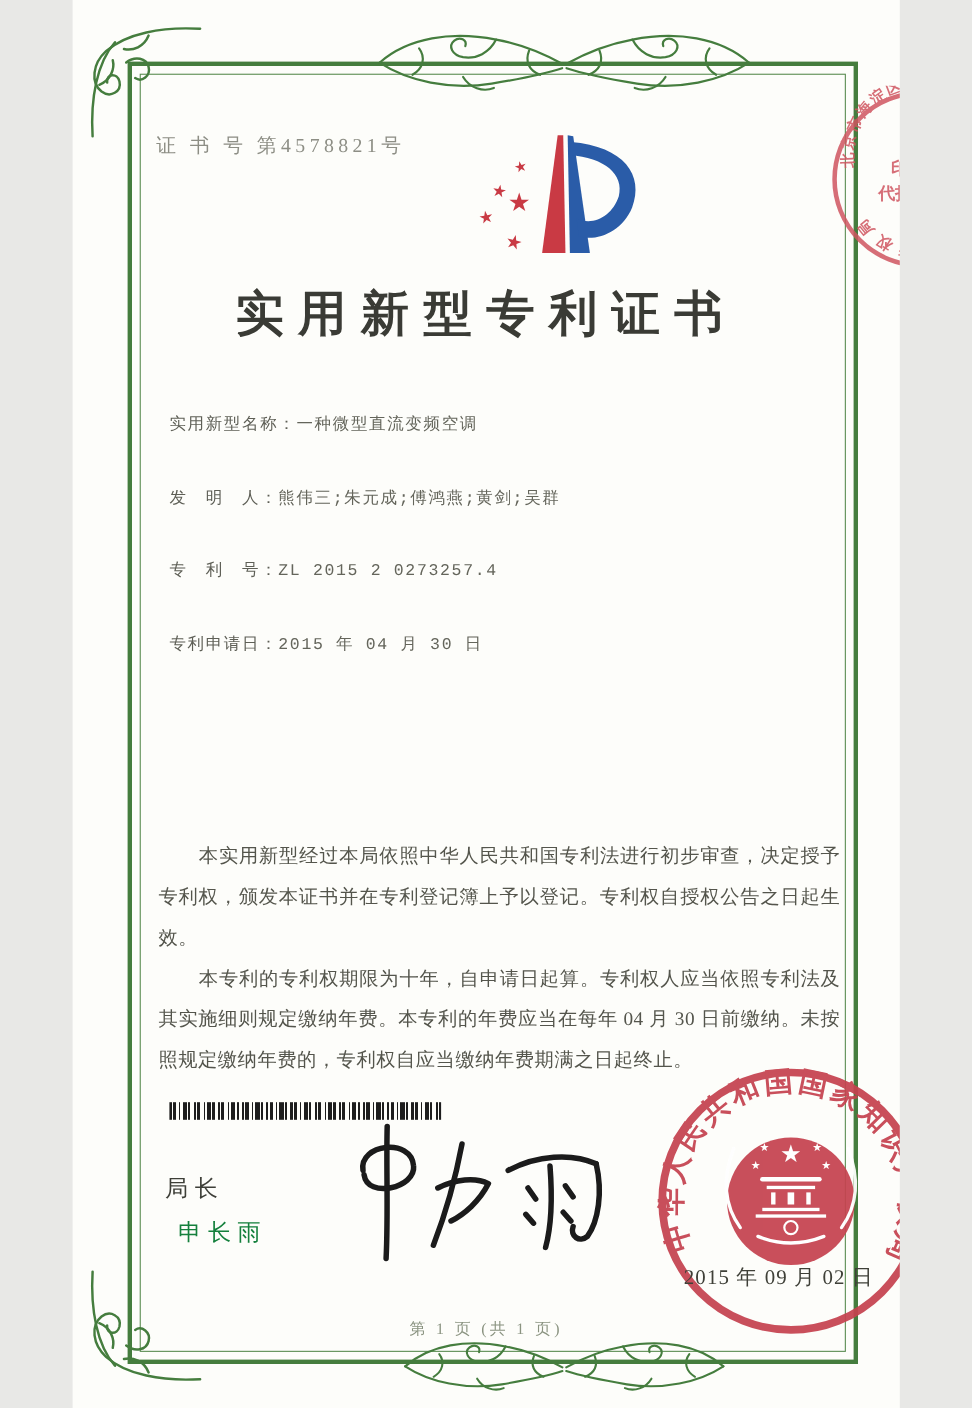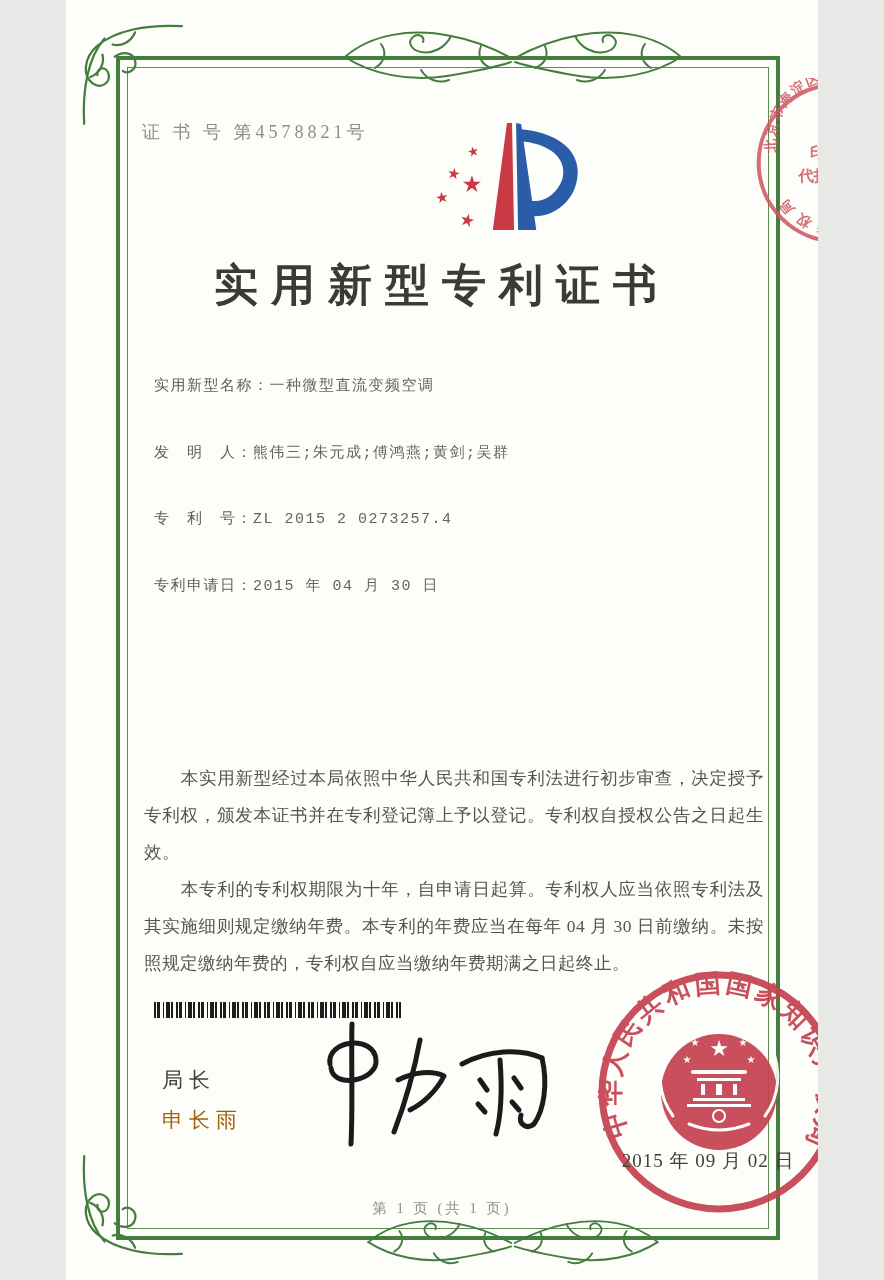--- a/index.html
+++ b/index.html
@@ -30,24 +30,24 @@
   
   .body-text{position:absolute;left:78px;right:54px;top:760px;
     font-size:17.5px;line-height:37px;color:#54554c;text-align:justify;}
   .body-text p{margin:0;text-indent:2.1em;letter-spacing:.5px;}
   
   .barcode{position:absolute;left:88px;top:1002px;width:247px;height:16px;
     background:repeating-linear-gradient(90deg,
       #1d1d1d 0 2px,#fdfdfa 2px 3px,#1d1d1d 3px 6px,#fdfdfa 6px 9px,
       #1d1d1d 9px 10px,#fdfdfa 10px 12px,#1d1d1d 12px 16px,#fdfdfa 16px 17px,
       #1d1d1d 17px 19px,#fdfdfa 19px 22px);}
-  .officer-title{position:absolute;left:96px;top:1066px;font-size:21px;
+  .officer-title{position:absolute;left:84px;top:1066px;font-size:21px;
     letter-spacing:6px;color:#3e3f38;font-family:"Liberation Sans","DejaVu Sans",sans-serif;}
   .officer-name{position:absolute;left:96px;top:1106px;font-size:21px;
-    letter-spacing:6px;color:#a16207;font-family:"Liberation Sans","DejaVu Sans",sans-serif;text-align:center;}
+    letter-spacing:6px;color:#15803d;font-family:"Liberation Sans","DejaVu Sans",sans-serif;text-align:center;}
   .signature{position:absolute;left:228px;top:1014px;width:270px;height:135px;}
   .main-seal{position:absolute;left:527px;top:966px;width:252px;height:252px;opacity:.93;}
   .seal-date{position:absolute;left:532px;top:1148px;width:220px;text-align:center;
     font-size:19px;letter-spacing:1px;color:#3f4038;}
   .page-footer{position:absolute;left:0;right:0;top:1199px;text-align:center;
     font-size:14.5px;letter-spacing:3px;color:#8a9380;}
   .seal-text{font-family:"Liberation Serif","DejaVu Serif",serif;font-weight:bold;}
 </style>
 </head>
 <body>

